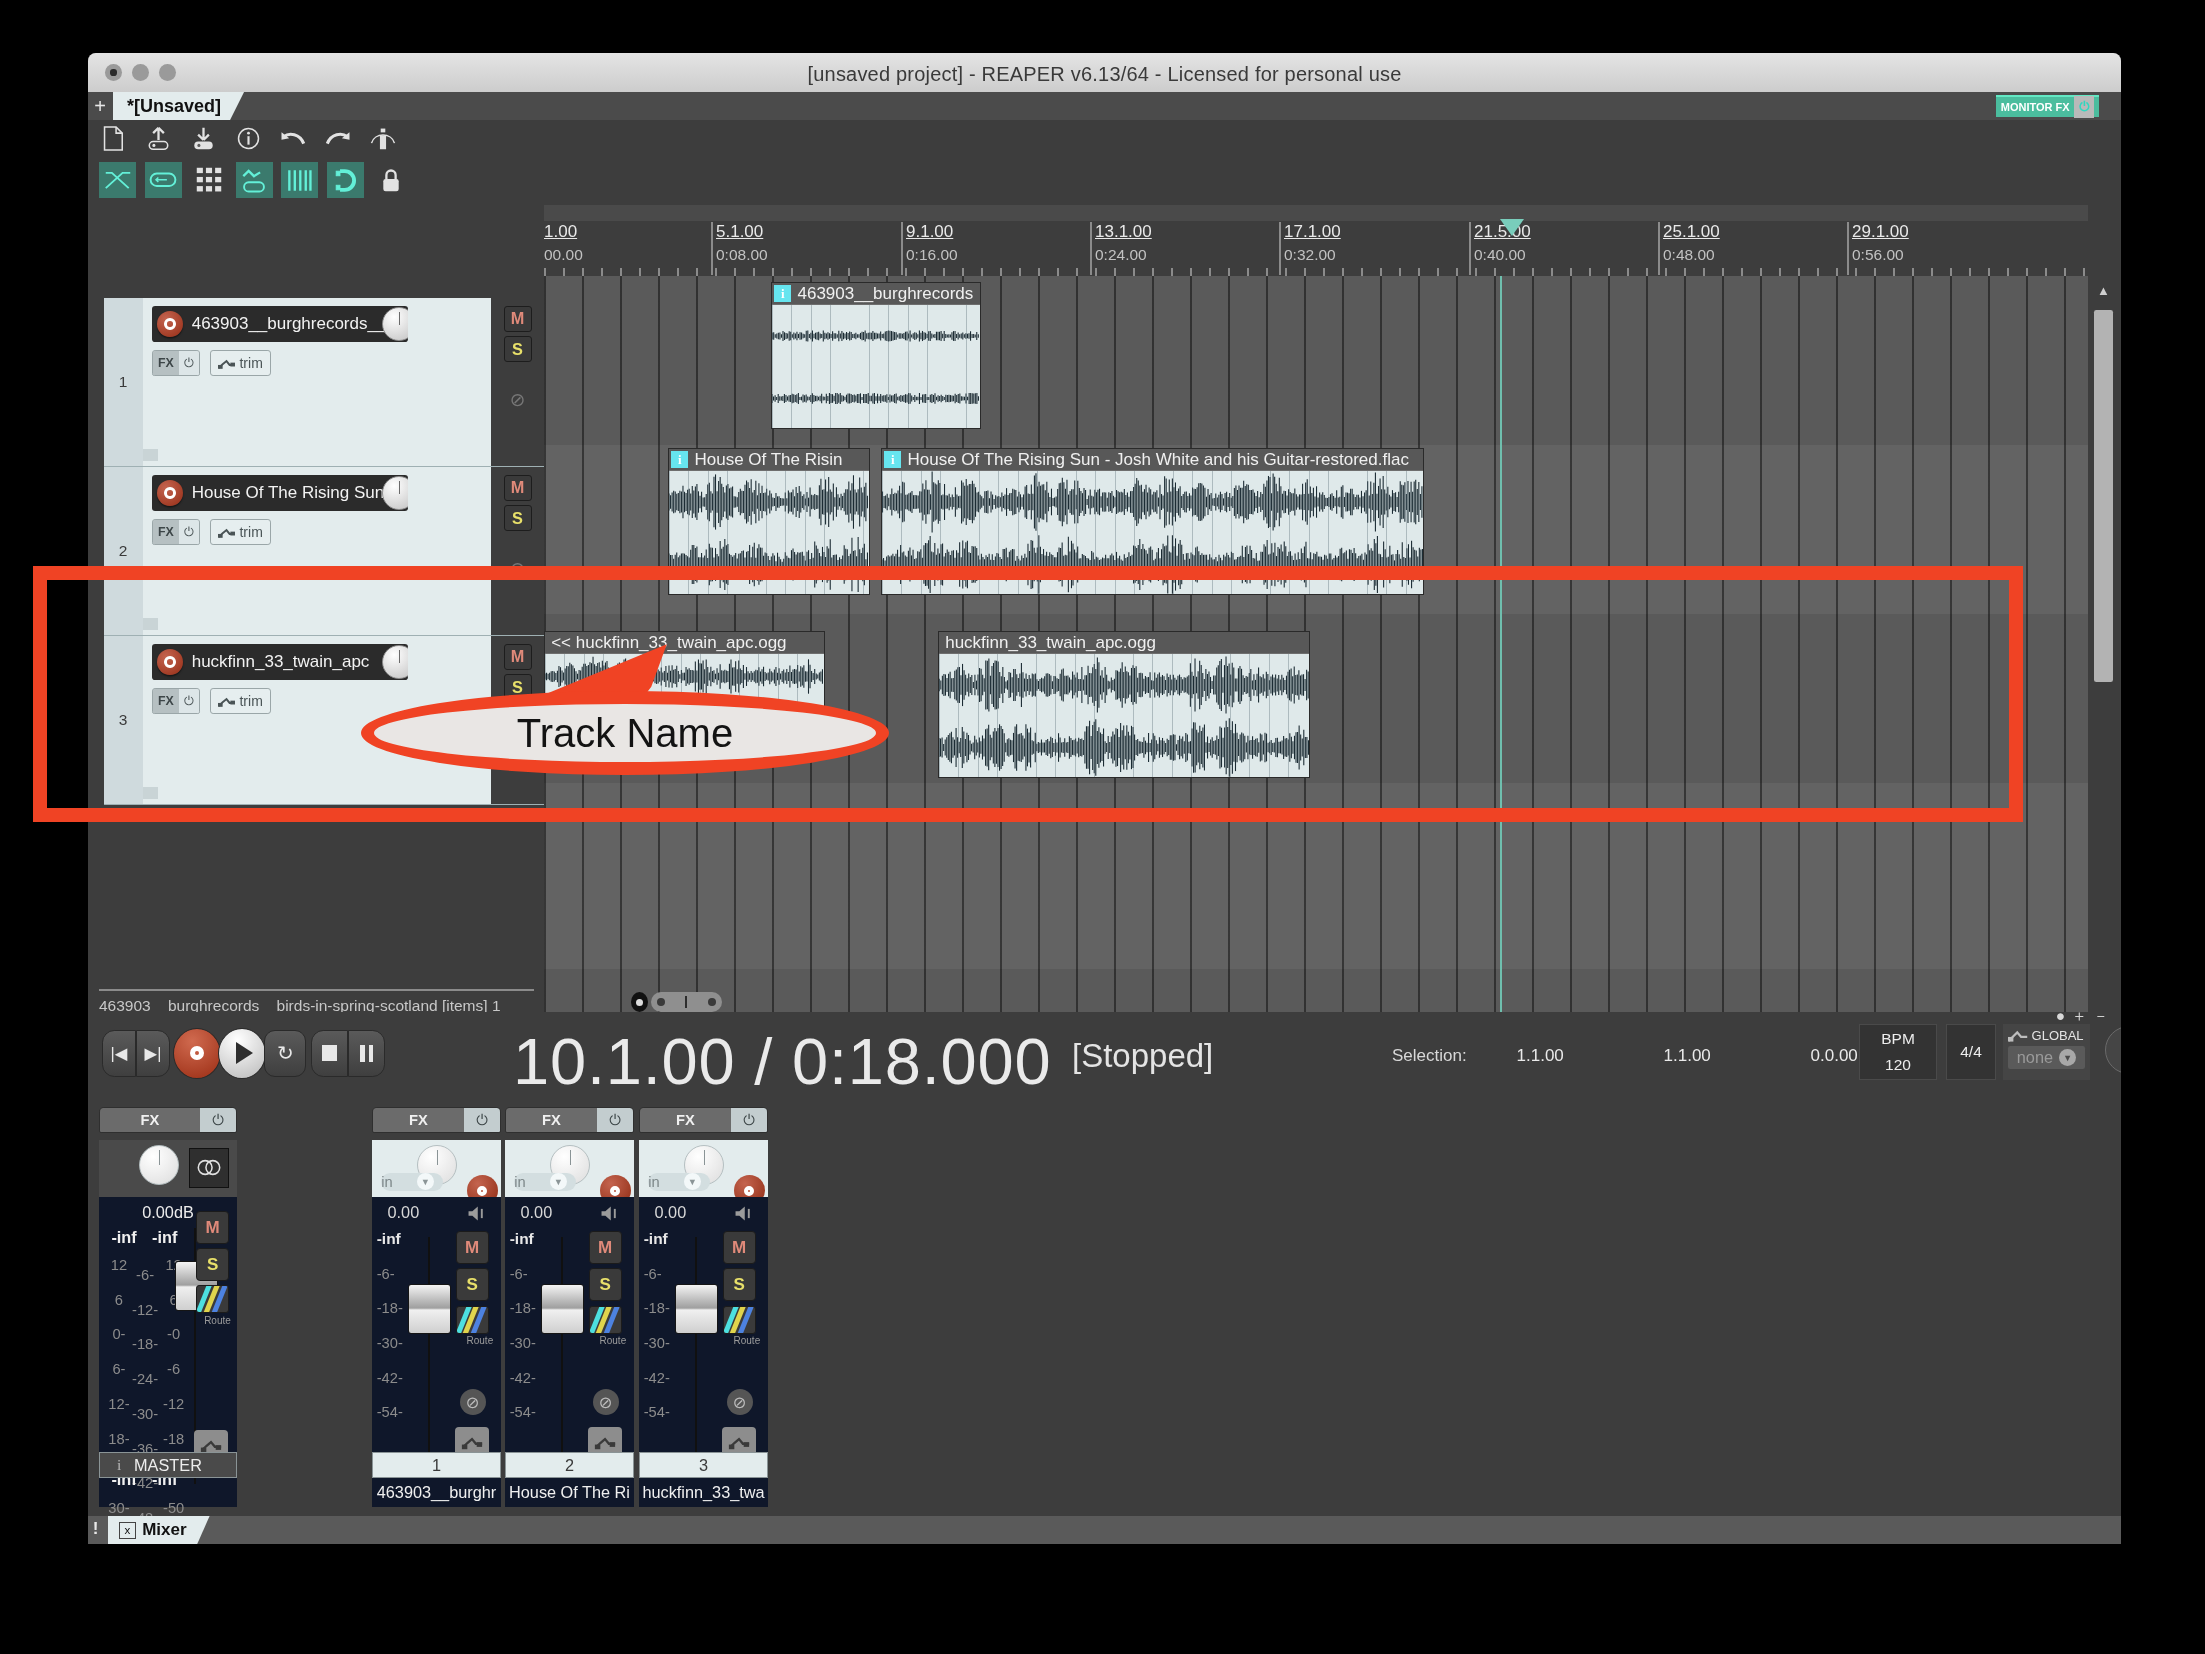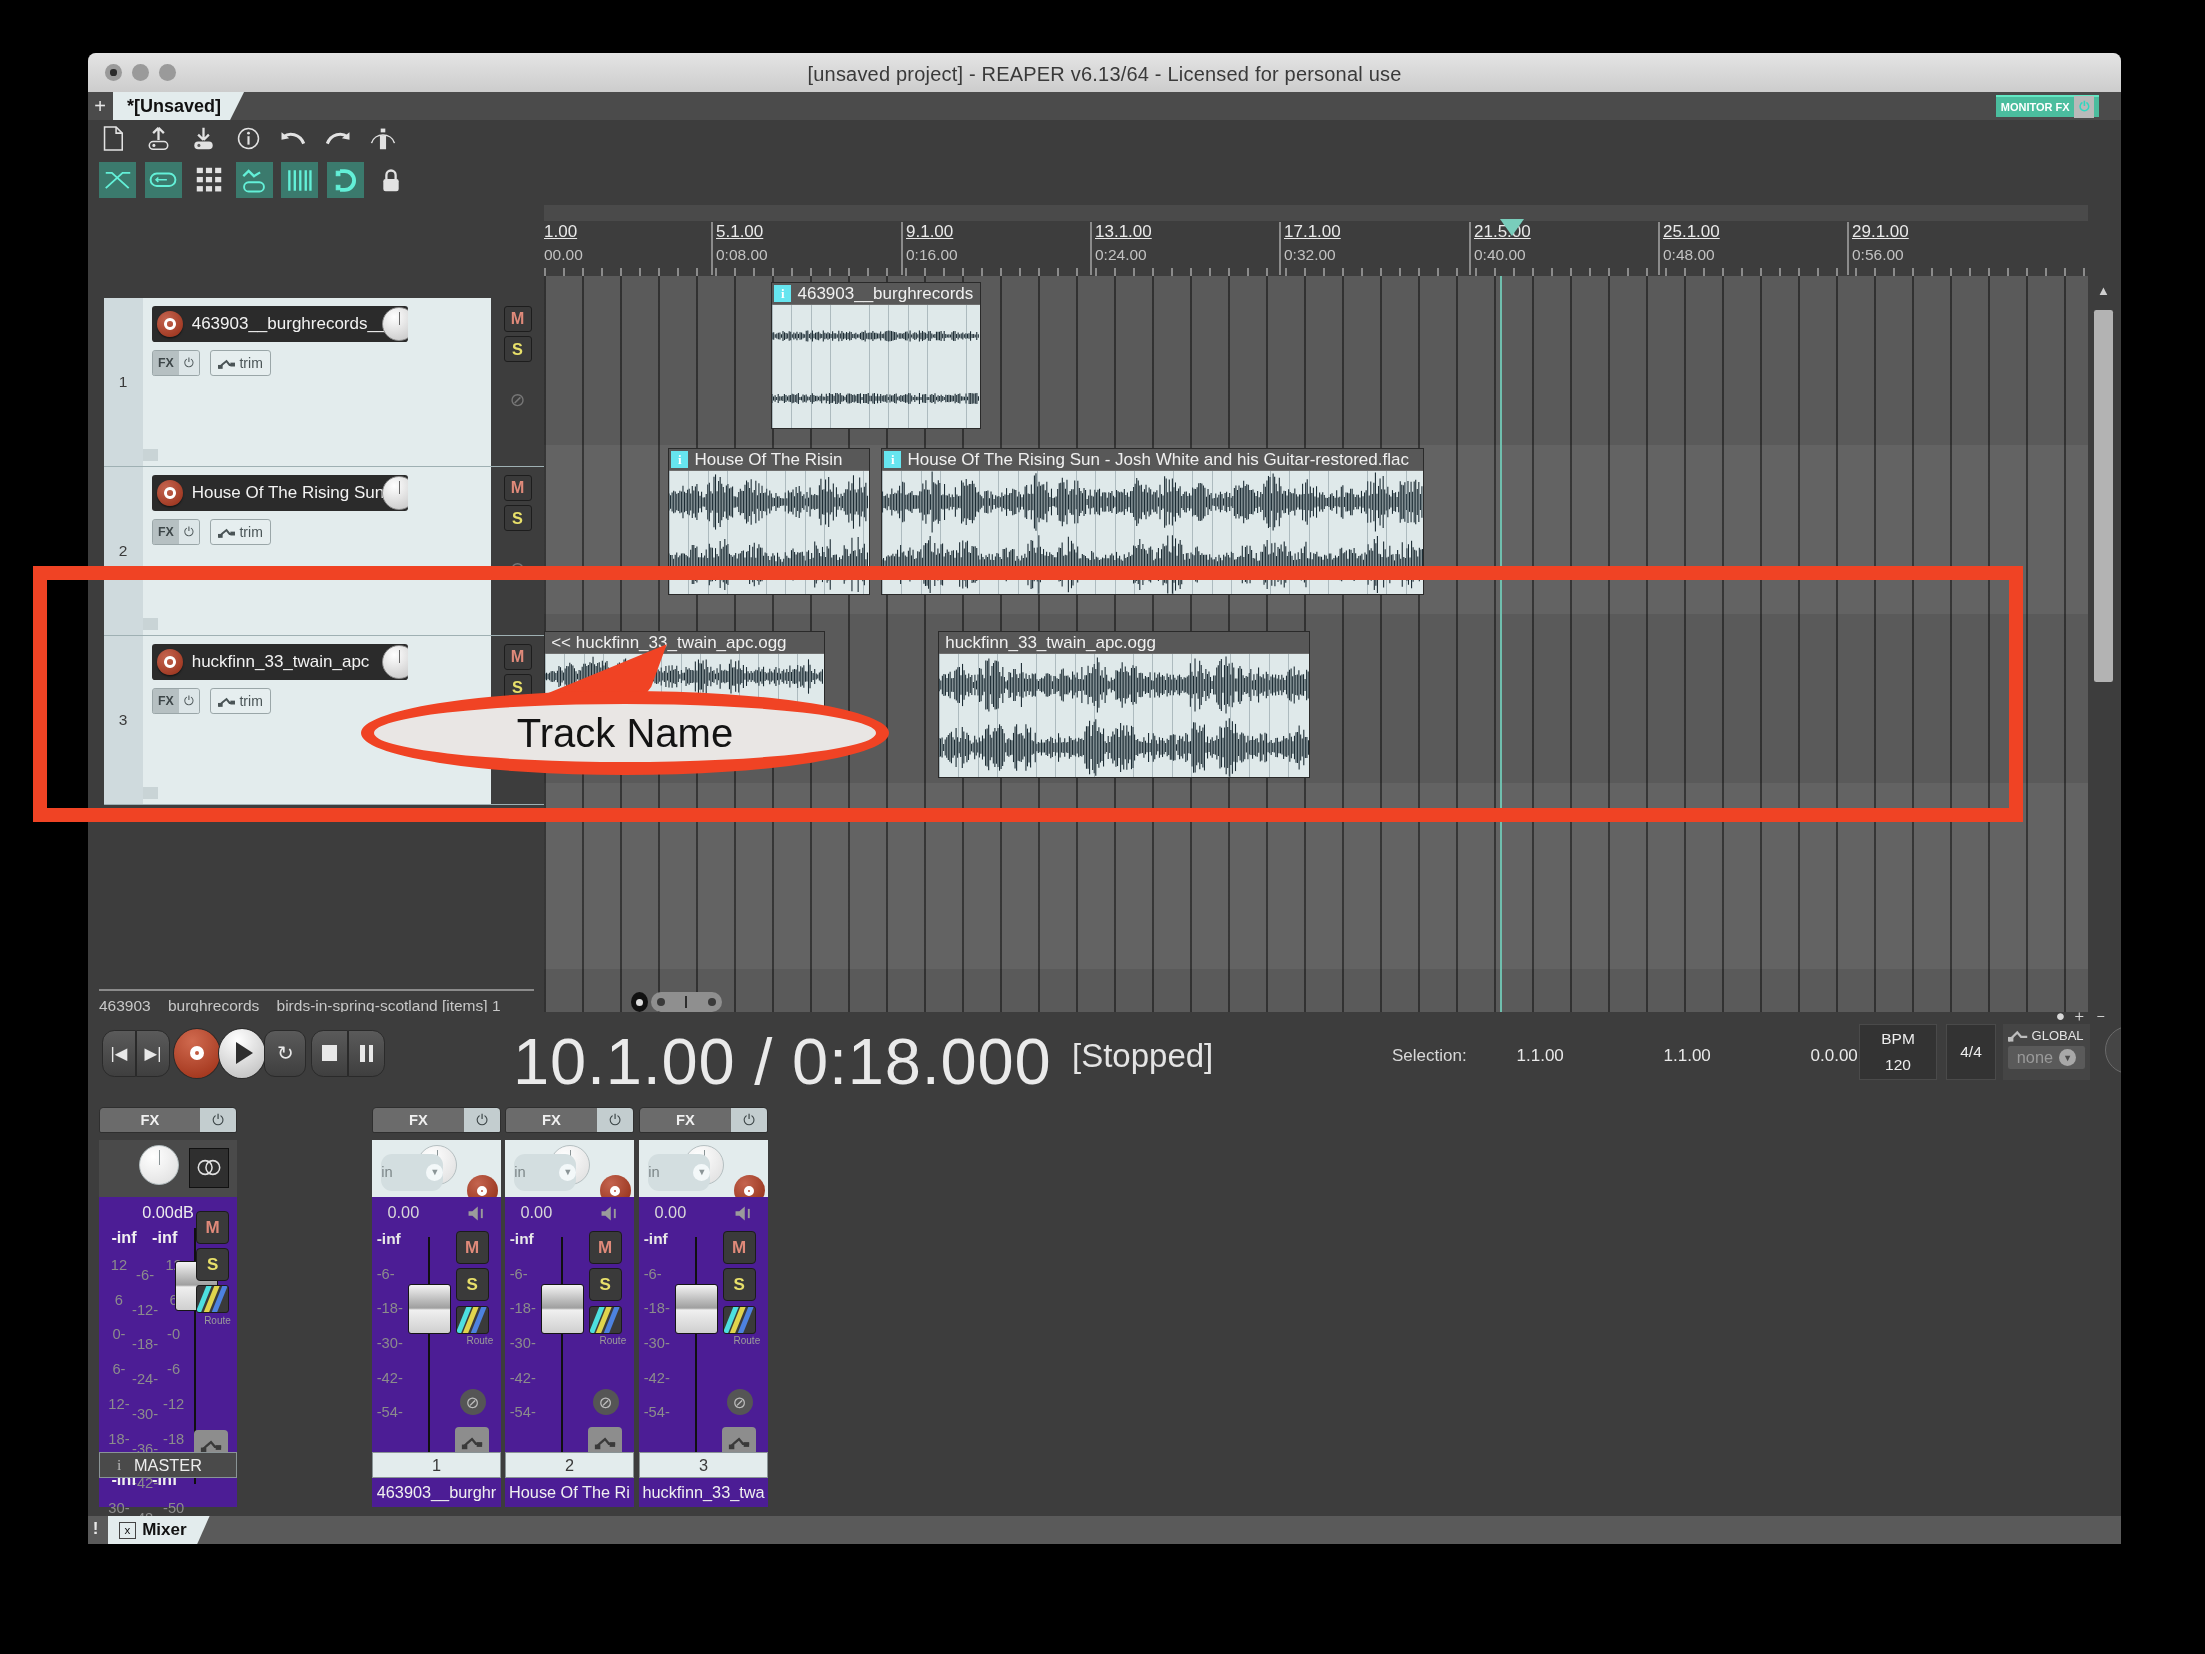--- a/index.html
+++ b/index.html
@@ -207,30 +207,30 @@
   .fxhdr .l { flex:1; background:#6b6b6b; color:#f0f0f0; font-size:14.7px; font-weight:bold;
               display:flex; align-items:center; justify-content:center; }
   .fxhdr .r { width:36px; background:#c3cdcf; color:#3d4648; font-size:14.7px;
               display:flex; align-items:center; justify-content:center; }
   .strip { position:absolute; top:33px; background:#2d2d2d; }
   .strip .top { background:#e3eced; position:relative; height:57px; }
   .strip .knob { position:absolute; left:50%; margin-left:-20px; top:4.7px; width:40px; height:40px;
                  border-radius:50%; background:radial-gradient(circle at 35% 28%,#fff,#dcdcdc);
                  border:0.8px solid #b5bfc1; }
   .strip .knob::after{content:"";position:absolute;left:50%;top:3.9px;width:1.6px;height:15.5px;background:#8a9496;}
-  .inbox { position:absolute; left:9.3px; bottom:6.2px; width:62px; height:37px; background:#d3dee0;
-           border-radius:11px; display:flex; align-items:center; justify-content:space-between; gap:11px; }
+  .inbox { position:absolute; left:9.3px; bottom:6.2px; width:62px; height:18px; background:#d3dee0;
+           border-radius:11px; display:flex; align-items:center; justify-content:flex-start; gap:24px; }
   .inbox .n { font-size:14.7px; color:#7d8789; }
   .inbox .ar { width:17px;height:17px;border-radius:50%;background:#f3f8f9;
                display:flex;align-items:center;justify-content:center;font-size:9.3px;color:#8b9597;}
   .strip .recb { position:absolute; right:3.1px; bottom:-9.3px; width:31px;height:31px;border-radius:50%;
                  background:radial-gradient(circle at 35% 28%,#c4644f,#8e2a12);
                  display:flex;align-items:center;justify-content:center; }
   .strip .recb i { width:10px;height:10px;border-radius:50%;border:4.7px solid #fff; }
-  .strip .mid { position:relative; height:310px; background:#4c1d95; }
+  .strip .mid { position:relative; height:310px; background:#0f172a; }
   .vol0 { position:absolute; left:15.5px; top:6.2px; font-size:16.3px; color:#d8d8d8; }
   .spk { position:absolute; right:14px; top:7.8px; color:#9b9b9b; font-size:16.3px; }
   .meterlbls { position:absolute; left:4.7px; top:34px; font-size:14.7px; color:#8c8c8c; line-height:1; }
   .meterlbls b { color:#e8e8e8; font-size:15.5px; display:block; }
   .meterlbls span { display:block; margin-top:20px; }
   .faderline { position:absolute; left:56px; top:40px; width:1.6px; height:237px; background:#101010; }
   .faderhandle { position:absolute; left:36px; top:87px; width:43px; height:50px;
                  border:1.6px solid #151515; border-radius:3.1px;
                  background:linear-gradient(#f4f4f4,#9f9f9f 48%,#f0f0f0 52%,#cfcfcf); }
   .mbtn { position:absolute; right:12.4px; width:33px; height:33px; background:#3a3a3a;

